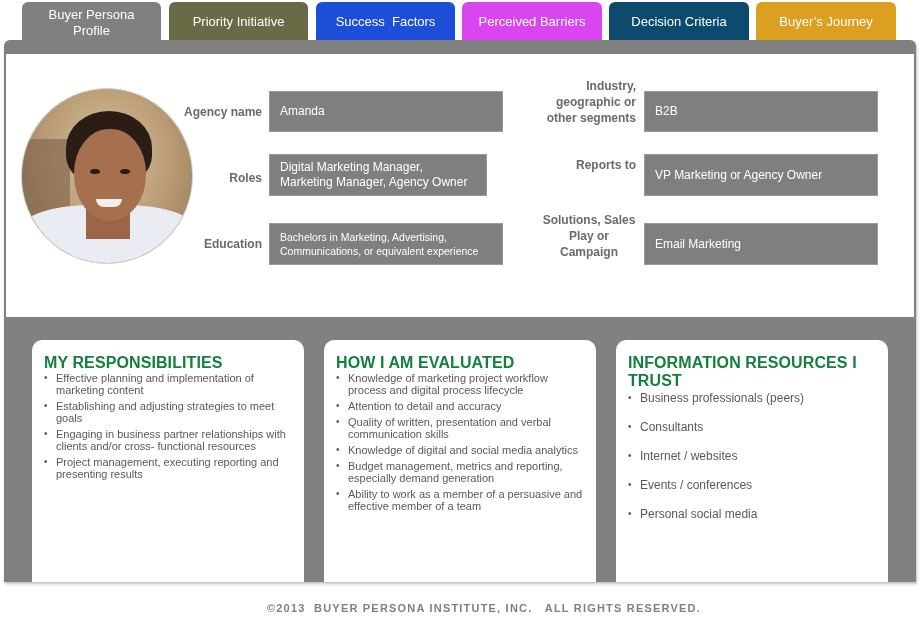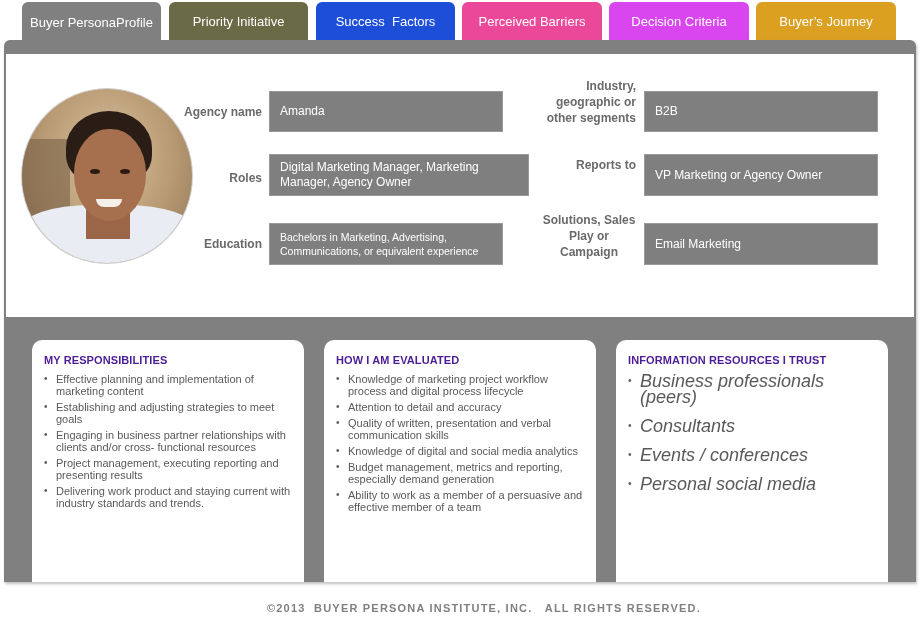--- a/index.html
+++ b/index.html
@@ -51,52 +51,52 @@
       border: 1px solid #9a9a9a;
     }
     .field-value.small { font-size: 10.5px; line-height: 14px; }
 
     
     .card {
       position: absolute; top: 300px; width: 272px; height: 242px;
       background: #ffffff; border-radius: 10px 10px 0 0;
       padding: 14px 12px 0 12px;
     }
-    .card-title { font-size: 11px; font-weight: bold; color: #4c1d95; margin-bottom: 7px; letter-spacing: 0.1px; }
+    .card-title { font-size: 16px; font-weight: bold; color: #15803d; letter-spacing: 0.1px; }
     .card ul { list-style: none; }
     .card li {
       position: relative; padding-left: 12px; font-size: 11px; line-height: 12px;
       color: #595959; margin-bottom: 4px;
     }
     .card li::before { content: "•"; position: absolute; left: 0; top: 0; font-size: 10px; }
-    .card.trust li { font-size: 18px; line-height: 16px; margin-bottom: 13px; font-style: italic; }
+    .card.trust li { font-size: 12px; line-height: 16px; margin-bottom: 13px; }
 
     .footer {
       position: absolute; left: 0; top: 602px; width: 920px; text-align: center;
       font-size: 11px; letter-spacing: 1.2px; color: #808080; font-weight: bold;
     }
   </style>
 </head>
 <body>
 
 <div class="tabs">
-  <div class="tab" style="left:0;width:139px;background:#808080;height:42px;flex-direction:row;">
+  <div class="tab" style="left:0;width:139px;background:#808080;height:42px;flex-direction:column;">
     <span>Buyer Persona</span>
     <span>Profile</span>
   </div>
   <div class="tab" style="left:147px;width:139px;background:#6b6a46;">
     <span>Priority Initiative</span>
   </div>
   <div class="tab" style="left:294px;width:139px;background:#1d4ed8;">
     <span style="white-space:pre;">Success  Factors</span>
   </div>
-  <div class="tab" style="left:440px;width:140px;background:#ec4899;">
+  <div class="tab" style="left:440px;width:140px;background:#d946ef;">
     <span>Perceived Barriers</span>
   </div>
-  <div class="tab" style="left:587px;width:140px;background:#d946ef;">
+  <div class="tab" style="left:587px;width:140px;background:#0c4a6e;">
     <span>Decision Criteria</span>
   </div>
   <div class="tab" style="left:734px;width:140px;background:#dba020;">
     <span>Buyer’s Journey</span>
   </div>
 </div>
 
 <div class="frame">
 
   <div class="profile-panel">
@@ -109,21 +109,21 @@
       <div class="face"></div>
       <div class="eye" style="left:68px;"></div>
       <div class="eye" style="left:98px;"></div>
       <div class="smile"></div>
     </div>
 
     <div class="field-label" style="left:160px;top:50px;width:96px;">Agency name</div>
     <div class="field-value" style="left:263px;top:37px;width:234px;height:41px;">Amanda</div>
 
     <div class="field-label" style="left:160px;top:116px;width:96px;">Roles</div>
-    <div class="field-value" style="left:263px;top:100px;width:260px;height:42px;">Digital Marketing Manager, Marketing Manager, Agency Owner</div>
+    <div class="field-value" style="left:263px;top:100px;width:218px;height:42px;">Digital Marketing Manager, Marketing Manager, Agency Owner</div>
 
     <div class="field-label" style="left:160px;top:182px;width:96px;">Education</div>
     <div class="field-value small" style="left:263px;top:169px;width:234px;height:42px;">Bachelors in Marketing, Advertising, Communications, or equivalent experience</div>
 
     <div class="field-label" style="left:536px;top:24px;width:94px;">Industry, geographic or other segments</div>
     <div class="field-value" style="left:638px;top:37px;width:234px;height:41px;">B2B</div>
 
     <div class="field-label" style="left:536px;top:103px;width:94px;">Reports to</div>
     <div class="field-value" style="left:638px;top:100px;width:234px;height:42px;">VP Marketing or Agency Owner</div>
 
@@ -131,40 +131,40 @@
     <div class="field-value" style="left:638px;top:169px;width:234px;height:42px;">Email Marketing</div>
   </div>
 
   <div class="card" style="left:28px;">
     <div class="card-title">MY RESPONSIBILITIES</div>
     <ul>
       <li>Effective planning and implementation of marketing content</li>
       <li>Establishing and adjusting strategies to meet goals</li>
       <li>Engaging in business partner relationships with clients and/or cross- functional resources</li>
       <li>Project management, executing reporting and presenting results</li>
-      <li>Delivering work product and staying current with industry standards and trends.</li>
     </ul>
   </div>
 
   <div class="card" style="left:320px;">
     <div class="card-title">HOW I AM EVALUATED</div>
     <ul>
       <li>Knowledge of marketing project workflow process and digital process lifecycle</li>
       <li>Attention to detail and accuracy</li>
       <li>Quality of written, presentation and verbal communication skills</li>
       <li>Knowledge of digital and social media analytics</li>
       <li>Budget management, metrics and reporting, especially demand generation</li>
       <li>Ability to work as a member of a persuasive and effective member of a team</li>
     </ul>
   </div>
 
   <div class="card trust" style="left:612px;">
     <div class="card-title">INFORMATION RESOURCES I TRUST</div>
     <ul>
       <li>Business professionals (peers)</li>
       <li>Consultants</li>
+      <li>Internet / websites</li>
       <li>Events / conferences</li>
       <li>Personal social media</li>
     </ul>
   </div>
 </div>
 
 <div class="footer" style="white-space:pre;margin-left:24px;">©2013  BUYER PERSONA INSTITUTE, INC.   ALL RIGHTS RESERVED.</div>
 
 </body></html>

